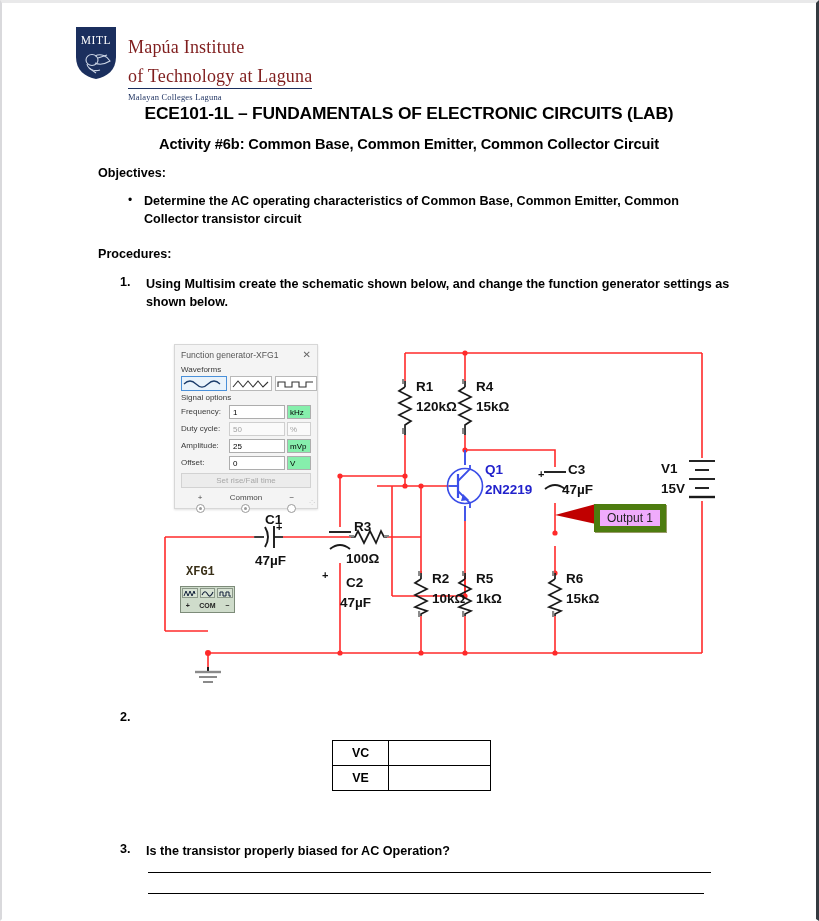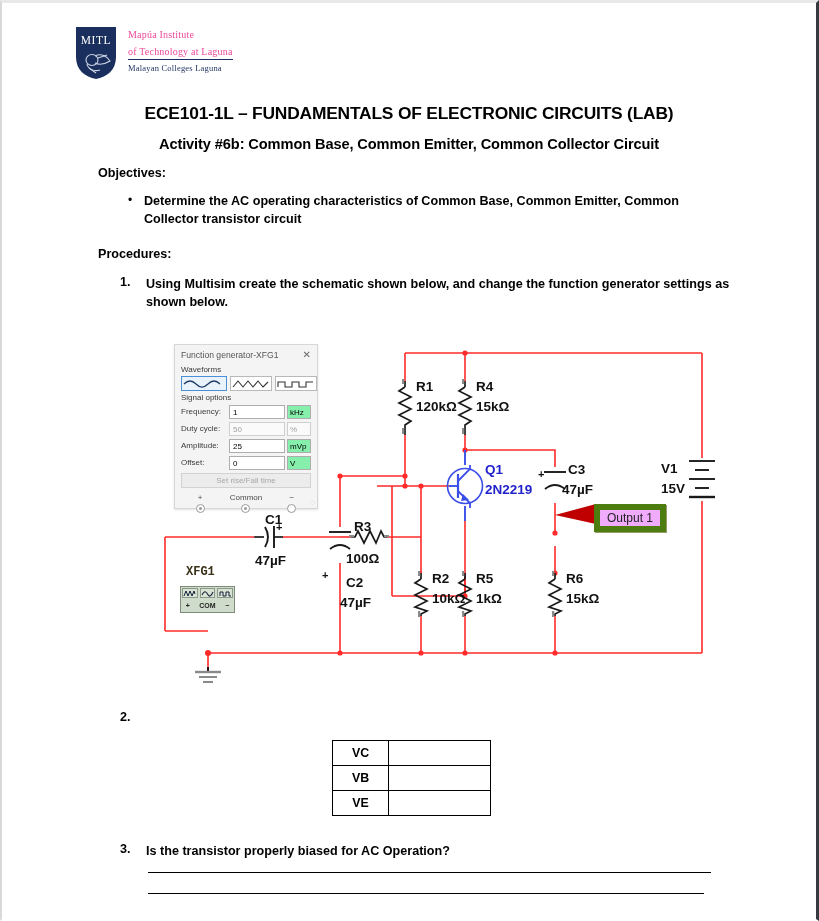--- a/index.html
+++ b/index.html
@@ -20,21 +20,21 @@
     border-bottom: 2px solid #ffffff;
     overflow: hidden;
   }
 
   
   .logo-wrap { position:absolute; left:72px; top:22px; display:flex; align-items:flex-start; }
   .crest { width:44px; height:56px; flex:0 0 auto; }
   .logo-text { margin-left:10px; padding-top:4px; }
   .logo-line1, .logo-line2 {
     font-family:"Liberation Serif", serif;
-    font-size:10px; color:#ec4899; line-height:1.18; letter-spacing:.2px;
+    font-size:18px; color:#7f1d1d; line-height:1.18; letter-spacing:.2px;margin-top:8px;
   }
   .logo-line2 { border-bottom:1.5px solid #1b2f5e; display:inline-block; padding-bottom:1px; }
   .logo-sub {
     font-family:"Liberation Serif", serif;
     font-size:8.5px; color:#1b2f5e; margin-top:3px; letter-spacing:.2px;
   }
 
   
   .doc-title {
     position:absolute; left:0; top:100px; width:100%;
@@ -446,24 +446,20 @@
     <div class="num">2.</div>
   </div>
 
   <table class="vtable">
     <tbody>
         <tr>
       <td class="k">VC</td>
       <td class="v"></td>
     </tr>
     <tr>
-      <td class="k">VB</td>
-      <td class="v"></td>
-    </tr>
-    <tr>
       <td class="k">VE</td>
       <td class="v"></td>
     </tr>
   </tbody>
     </table>
 
   <div style="position:absolute; left:118px; top:839px; display:flex;">
     <div class="num">3.</div>
     <div class="num-text">Is the transistor properly biased for AC Operation?</div>
   </div>

